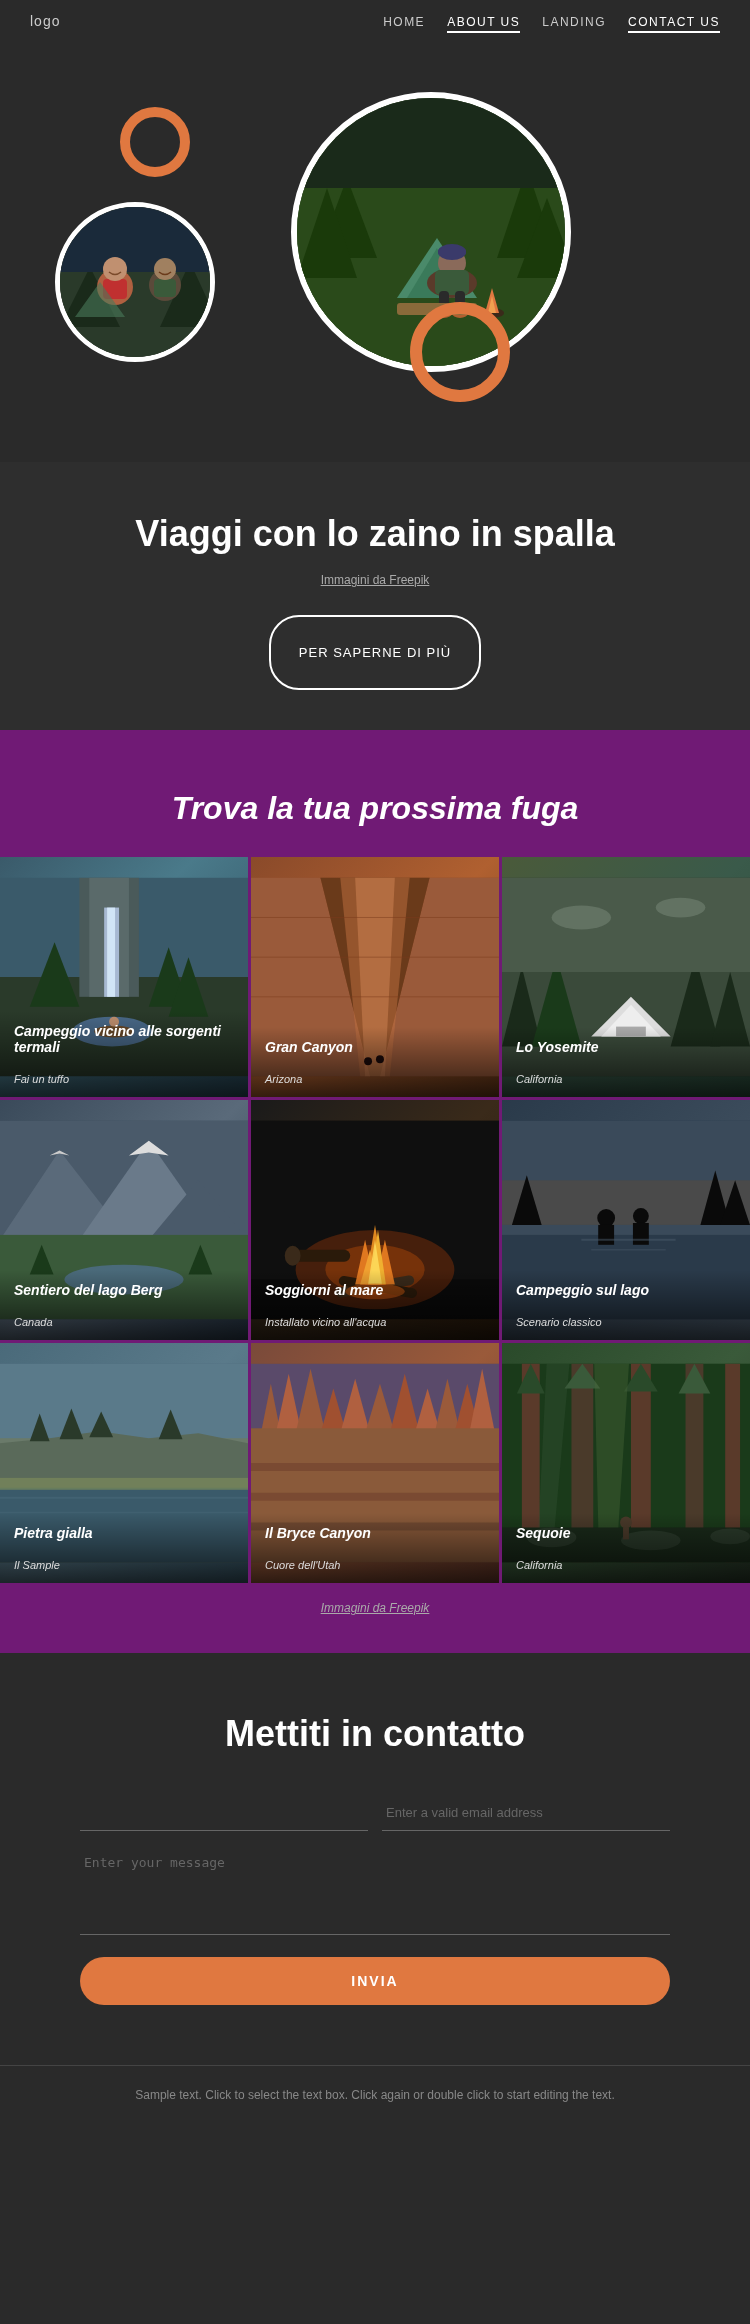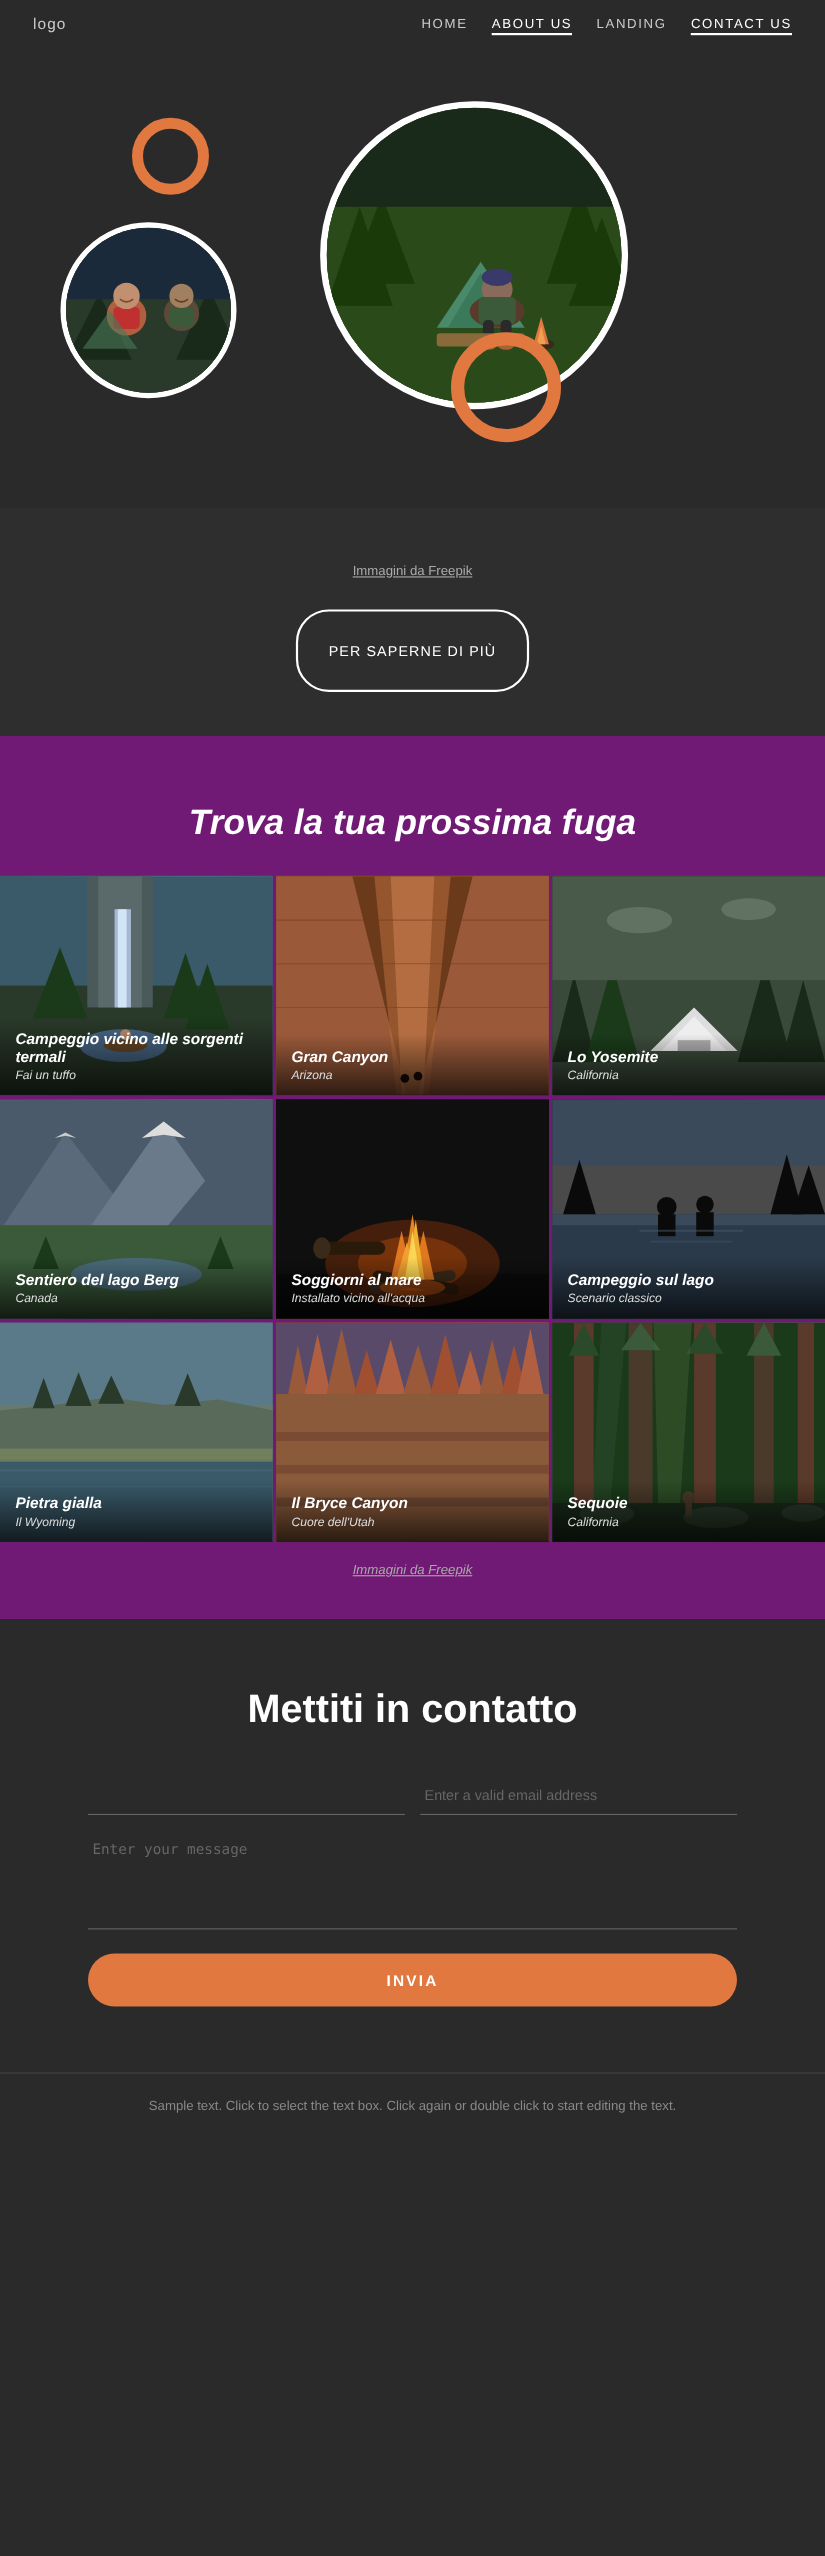--- a/index.html
+++ b/index.html
@@ -160,21 +160,21 @@
 
     
     .grid-container {
       display: grid;
       grid-template-columns: repeat(3, 1fr);
       gap: 3px;
       padding: 0 0;
     }
     .grid-item {
       position: relative;
-      height: 200px;
+      height: 240px;
       overflow: hidden;
       cursor: pointer;
     }
     .grid-item-bg {
       width: 100%;
       height: 100%;
       background-size: cover;
       background-position: center;
       transition: transform 0.3s;
     }
@@ -187,21 +187,21 @@
       background: linear-gradient(transparent, rgba(0,0,0,0.7));
     }
     .grid-item-title {
       font-size: 14px;
       font-weight: 600;
       color: #fff;
     }
     .grid-item-subtitle {
       font-size: 11px;
       color: #ddd;
-      margin-top: 4px;
+      margin-top: 18px;
     }
 
     
     .freepik-below {
       text-align: center;
       padding: 18px;
       font-size: 12px;
       color: #aaa;
     }
     .freepik-below a {
@@ -404,20 +404,21 @@
         <circle cx="105" cy="62" r="11" fill="#a08060"></circle>
         <path d="M99,65 Q105,70 111,65" stroke="#6a3a1a" stroke-width="1.5" fill="none"></path>
       </svg>
     </div>
 
     <div class="ring-bottom-right"></div>
   </div>
 </section>
 
 <section class="hero-text">
+  <h1>Viaggi con lo zaino in spalla</h1>
   <a href="#" class="freepik-link">Immagini da Freepik</a>
   <button class="btn-outline">PER SAPERNE DI PIÙ</button>
 </section>
 
 <section class="destinations">
   <h2>Trova la tua prossima fuga</h2>
 
   <div class="grid-container">
 
     <div class="grid-item">
@@ -613,21 +614,21 @@
 
           <rect x="0" y="125" width="250" height="75" fill="#3a5a6a"></rect>
           <line x1="0" y1="135" x2="250" y2="135" stroke="#4a6a7a" stroke-width="2" opacity="0.5"></line>
           <line x1="0" y1="150" x2="250" y2="150" stroke="#4a6a7a" stroke-width="1.5" opacity="0.4"></line>
 
           <rect x="0" y="115" width="250" height="12" fill="#7a8a5a" opacity="0.7"></rect>
         </svg>
       </div>
       <div class="grid-item-overlay">
         <div class="grid-item-title">Pietra gialla</div>
-        <div class="grid-item-subtitle">Il Wyoming</div>
+        <div class="grid-item-subtitle">Il Sample</div>
       </div>
     </div>
 
     <div class="grid-item">
       <div class="grid-item-bg bg-bryce">
         <svg viewBox="0 0 250 200" xmlns="http://www.w3.org/2000/svg" width="100%" height="100%">
           <rect width="250" height="200" fill="#7a4a3a"></rect>
 
           <rect x="0" y="0" width="250" height="70" fill="#5a4a6a"></rect>
 

